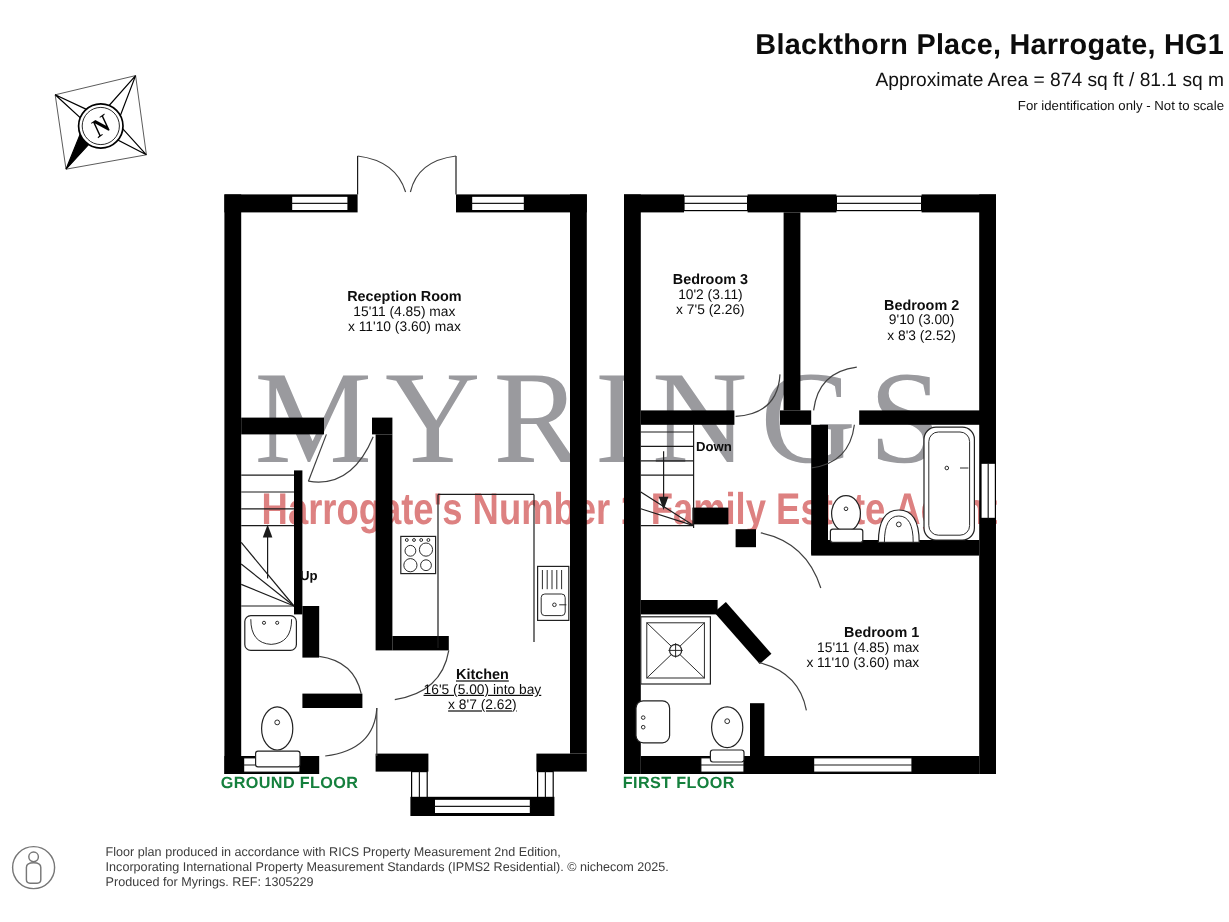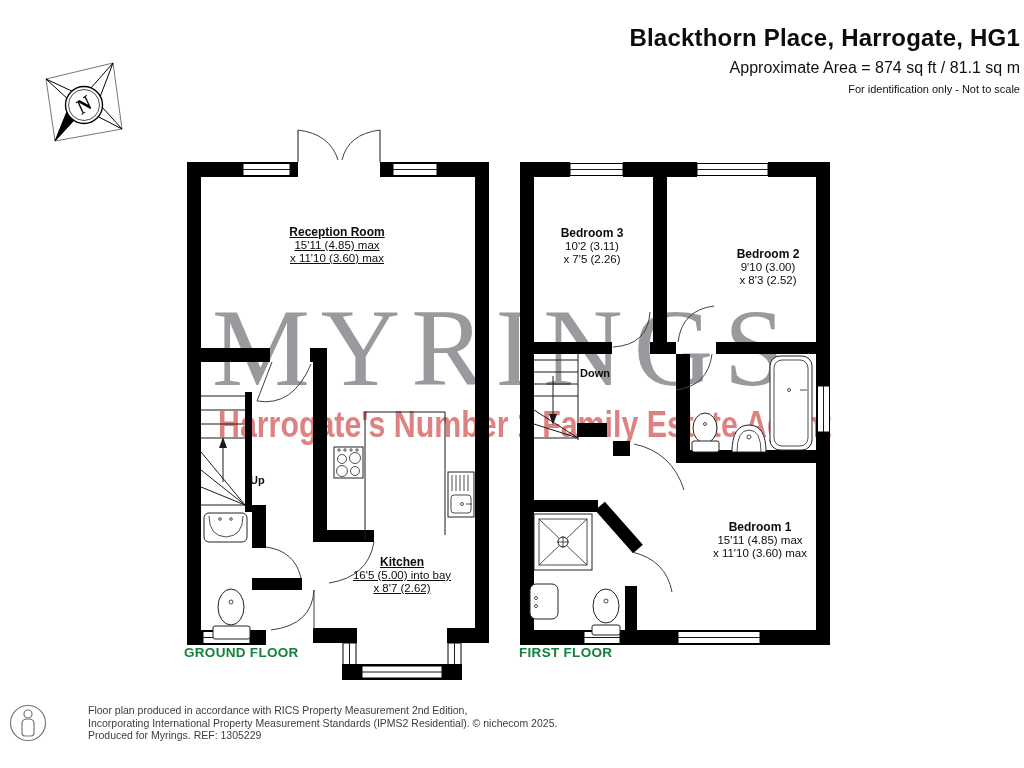--- a/index.html
+++ b/index.html
@@ -263,41 +263,41 @@
       </g>
       <g>
         <ellipse class="fix" cx="606" cy="606" rx="13" ry="17"></ellipse>
         <circle class="fix2" cx="606" cy="601" r="2"></circle>
         <rect class="fix" x="592" y="625" width="28" height="10" rx="2"></rect>
       </g>
     </g>
   </svg>
 
   <div class="labels">
-    <div class="room-label" style="left:337px;top:226px;text-decoration:underline;">
+    <div class="room-label" style="left:337px;top:241px;">
       <div class="nm">Reception Room</div>
       <div>15'11 (4.85) max</div>
       <div>x 11'10 (3.60) max</div>
     </div>
     <div class="room-label" style="left:402px;top:556px;text-decoration:underline;">
       <div class="nm">Kitchen</div>
       <div>16'5 (5.00) into bay</div>
       <div>x 8'7 (2.62)</div>
     </div>
     <div class="room-label" style="left:592px;top:227px;">
       <div class="nm">Bedroom 3</div>
       <div>10'2 (3.11)</div>
       <div>x 7'5 (2.26)</div>
     </div>
     <div class="room-label" style="left:740px;top:248px;margin-left:28px;">
       <div class="nm">Bedroom 2</div>
       <div>9'10 (3.00)</div>
       <div>x 8'3 (2.52)</div>
     </div>
-    <div class="room-label" style="left:760px;top:521px;">
+    <div class="room-label" style="left:719px;top:521px;text-align:right;">
       <div class="nm">Bedroom 1</div>
       <div>15'11 (4.85) max</div>
       <div>x 11'10 (3.60) max</div>
     </div>
     <div class="stair-label" style="left:250px;top:474px;">Up</div>
     <div class="stair-label" style="left:580px;top:367px;">Down</div>
     <div class="floor-label" style="left:184px;top:645px;">GROUND FLOOR</div>
     <div class="floor-label" style="left:519px;top:645px;">FIRST FLOOR</div>
   </div>
 

